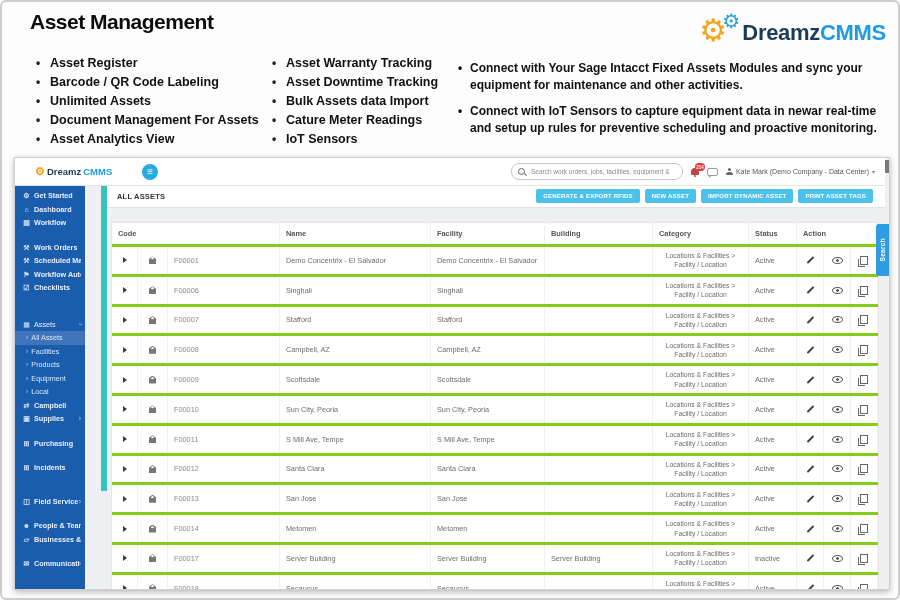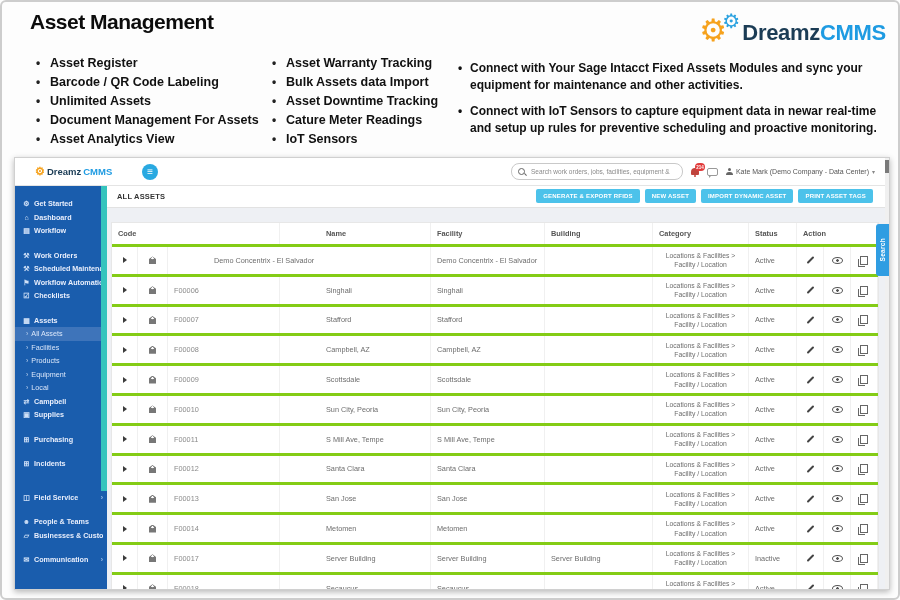--- a/index.html
+++ b/index.html
@@ -50,27 +50,27 @@
   .ic-chat{width:9px;height:6px;border:1px solid #999;border-radius:2px;position:relative;}
   .ic-chat::after{content:"";position:absolute;left:1px;bottom:-3px;width:0;height:0;
                   border-top:3px solid #999;border-right:3px solid transparent;}
   .user{display:flex;align-items:center;gap:3px;font-size:7px;color:#555;cursor:pointer;}
   .ic-user{width:7px;height:7px;position:relative;}
   .ic-user::before{content:"";position:absolute;left:2px;top:0;width:3px;height:3px;border-radius:50%;background:#666;}
   .ic-user::after{content:"";position:absolute;left:0;bottom:0;width:7px;height:3px;border-radius:3px 3px 0 0;background:#666;}
   .caret{font-size:6px;color:#888;}
 
   
-  .sidebar{position:absolute;left:0;top:27px;bottom:0;width:92px;background:#1a5dad;padding-top:12px;z-index:3;box-sizing:border-box;}
+  .sidebar{position:absolute;left:0;top:27px;bottom:0;width:70px;background:#1a5dad;padding-top:4px;z-index:3;box-sizing:border-box;}
   .sb-item{display:flex;align-items:center;height:13.5px;padding:0 4px 0 7px;color:#e8eefc;font-size:7.2px;font-weight:600;cursor:pointer;}
   .sb-ic{width:9px;font-size:7px;margin-right:3px;color:#cfe0f7;flex:none;text-align:center;line-height:1;}
   .sb-lb{white-space:nowrap;overflow:hidden;}
   .sb-gap{height:11px;}
   .sb-gap.lg{height:20px;}
-  .sb-section{font-weight:700;}
+  .sb-section{font-weight:400;margin-top:12px;}
   .sb-end{margin-left:auto;font-size:7px;color:#9fc0e8;}
   .rot{transform:rotate(90deg);}
   .sb-sub{padding-left:11px;font-weight:400;color:#dbe7fa;}
   .sb-chev{font-size:7px;margin-right:3px;color:#b9d0ef;}
   .sb-sub.sel{background:#3e74ba;}
   .teal-strip{position:absolute;left:86px;top:27px;width:6px;height:306px;background:#35c4bd;z-index:3;}
 
   
   .content{position:absolute;left:92px;top:27px;right:0;bottom:0;background:#eef0f4;}
   .content-head{height:22px;background:#fff;border-bottom:1px solid #e2e2e2;display:flex;align-items:center;}
@@ -82,21 +82,21 @@
   .table-wrap{margin:14px 10px 0 4px;background:#fff;border:1px solid #e7e7e7;}
   .tr{display:flex;border-bottom:3px solid #84cc16;height:26.8px;align-items:stretch;}
   .tr.th{height:21px;}
   .td{border-right:1px solid #f0f0f0;display:flex;align-items:center;padding:0 6px;box-sizing:border-box;
       font-size:7.3px;color:#6d6d6d;overflow:hidden;}
   .th .td{font-weight:700;color:#555;font-size:7.4px;}
   .c-arr{width:26px;justify-content:center;flex:none;}
   .c-tag{width:30px;justify-content:center;flex:none;}
   .c-code{width:112px;color:#8a8a8a;flex:none;}
   .c-codeh{width:168px;flex:none;}
-  .c-name{flex:1;margin-left:40px;}
+  .c-name{flex:1;}
   .c-fac{width:114px;flex:none;}
   .c-bld{width:108px;flex:none;}
   .c-cat{width:96px;flex:none;font-size:6.8px;line-height:1.35;text-align:center;}
   .c-st{width:48px;flex:none;}
   .c-act{width:27px;flex:none;justify-content:center;}
   .c-acth{width:81px;flex:none;}
 
   .ic-arrow{width:0;height:0;border-left:4px solid #3c3c3c;border-top:3px solid transparent;border-bottom:3px solid transparent;cursor:pointer;}
   .ic-tag{width:7px;height:8px;background:radial-gradient(circle at 50% 28%,#fff 1px,#777 1.3px);
           clip-path:polygon(50% 0,100% 32%,100% 100%,0 100%,0 32%);cursor:pointer;}
@@ -121,22 +121,22 @@
 
 <ul class="feat col1">
   <li>Asset Register</li>
   <li>Barcode / QR Code Labeling</li>
   <li>Unlimited Assets</li>
   <li>Document Management For Assets</li>
   <li>Asset Analytics View</li>
 </ul>
 <ul class="feat col2">
   <li>Asset Warranty Tracking</li>
+  <li>Asset Downtime Tracking</li>
   <li>Bulk Assets data Import</li>
-  <li>Asset Downtime Tracking</li>
   <li>Cature Meter Readings</li>
   <li>IoT Sensors</li>
 </ul>
 <ul class="highlights">
   <li>Connect with Your Sage Intacct  Fixed Assets Modules and sync your equipment for maintenance and other activities.</li>
   <li>Connect with IoT Sensors to capture equipment data in newar real-time and setup up rules for preventive scheduling and proactive monitoring.</li>
 </ul>
 
 <div class="brand">
   <div class="brand-gears">
@@ -296,20 +296,21 @@
         <div class="td c-acth">Action</div>
       </div>
 
       <div class="tr">
         <div class="td c-arr">
             <span class="ic-arrow"></span>
           </div>
         <div class="td c-tag">
             <span class="ic-tag"></span>
           </div>
+        <div class="td c-code">F00001</div>
         <div class="td c-name">Demo Concentrix - El Salvador</div>
         <div class="td c-fac">Demo Concentrix - El Salvador</div>
         <div class="td c-bld"></div>
         <div class="td c-cat">Locations &amp; Facilities &gt; Facility / Location</div>
         <div class="td c-st">Active</div>
         <div class="td c-act">
             <span class="ic-pencil"></span>
           </div>
         <div class="td c-act">
             <span class="ic-eye"></span>

